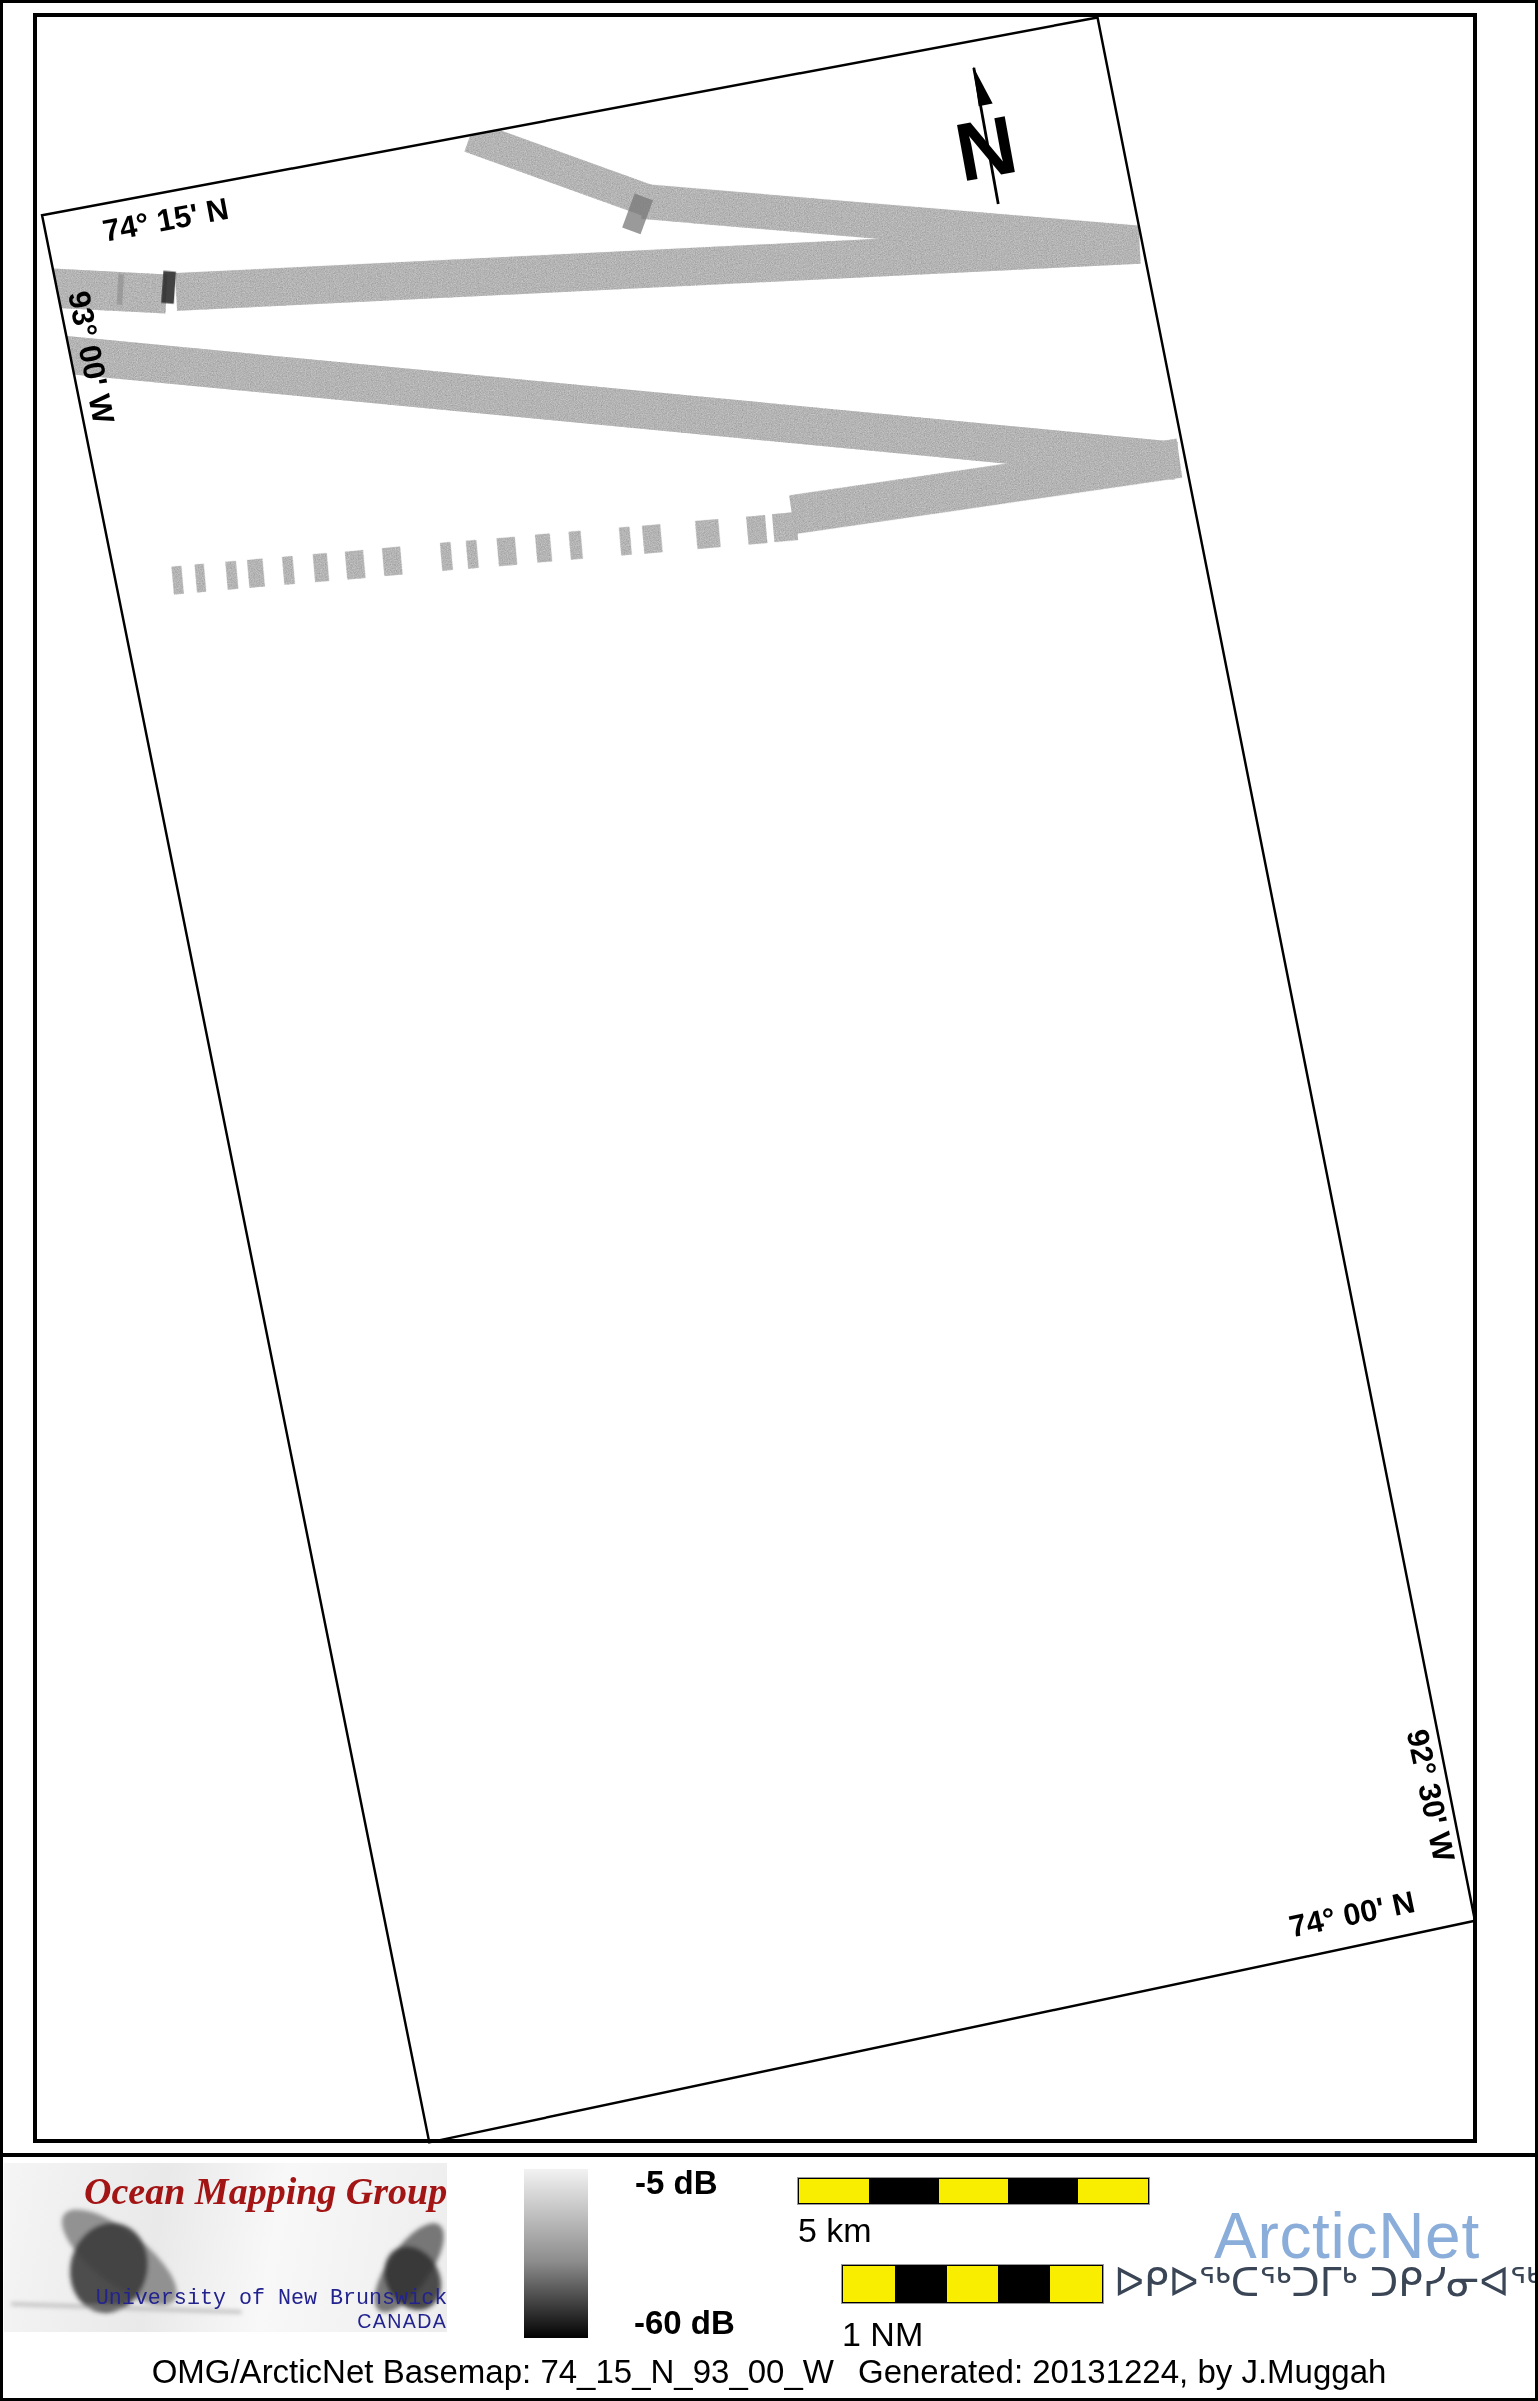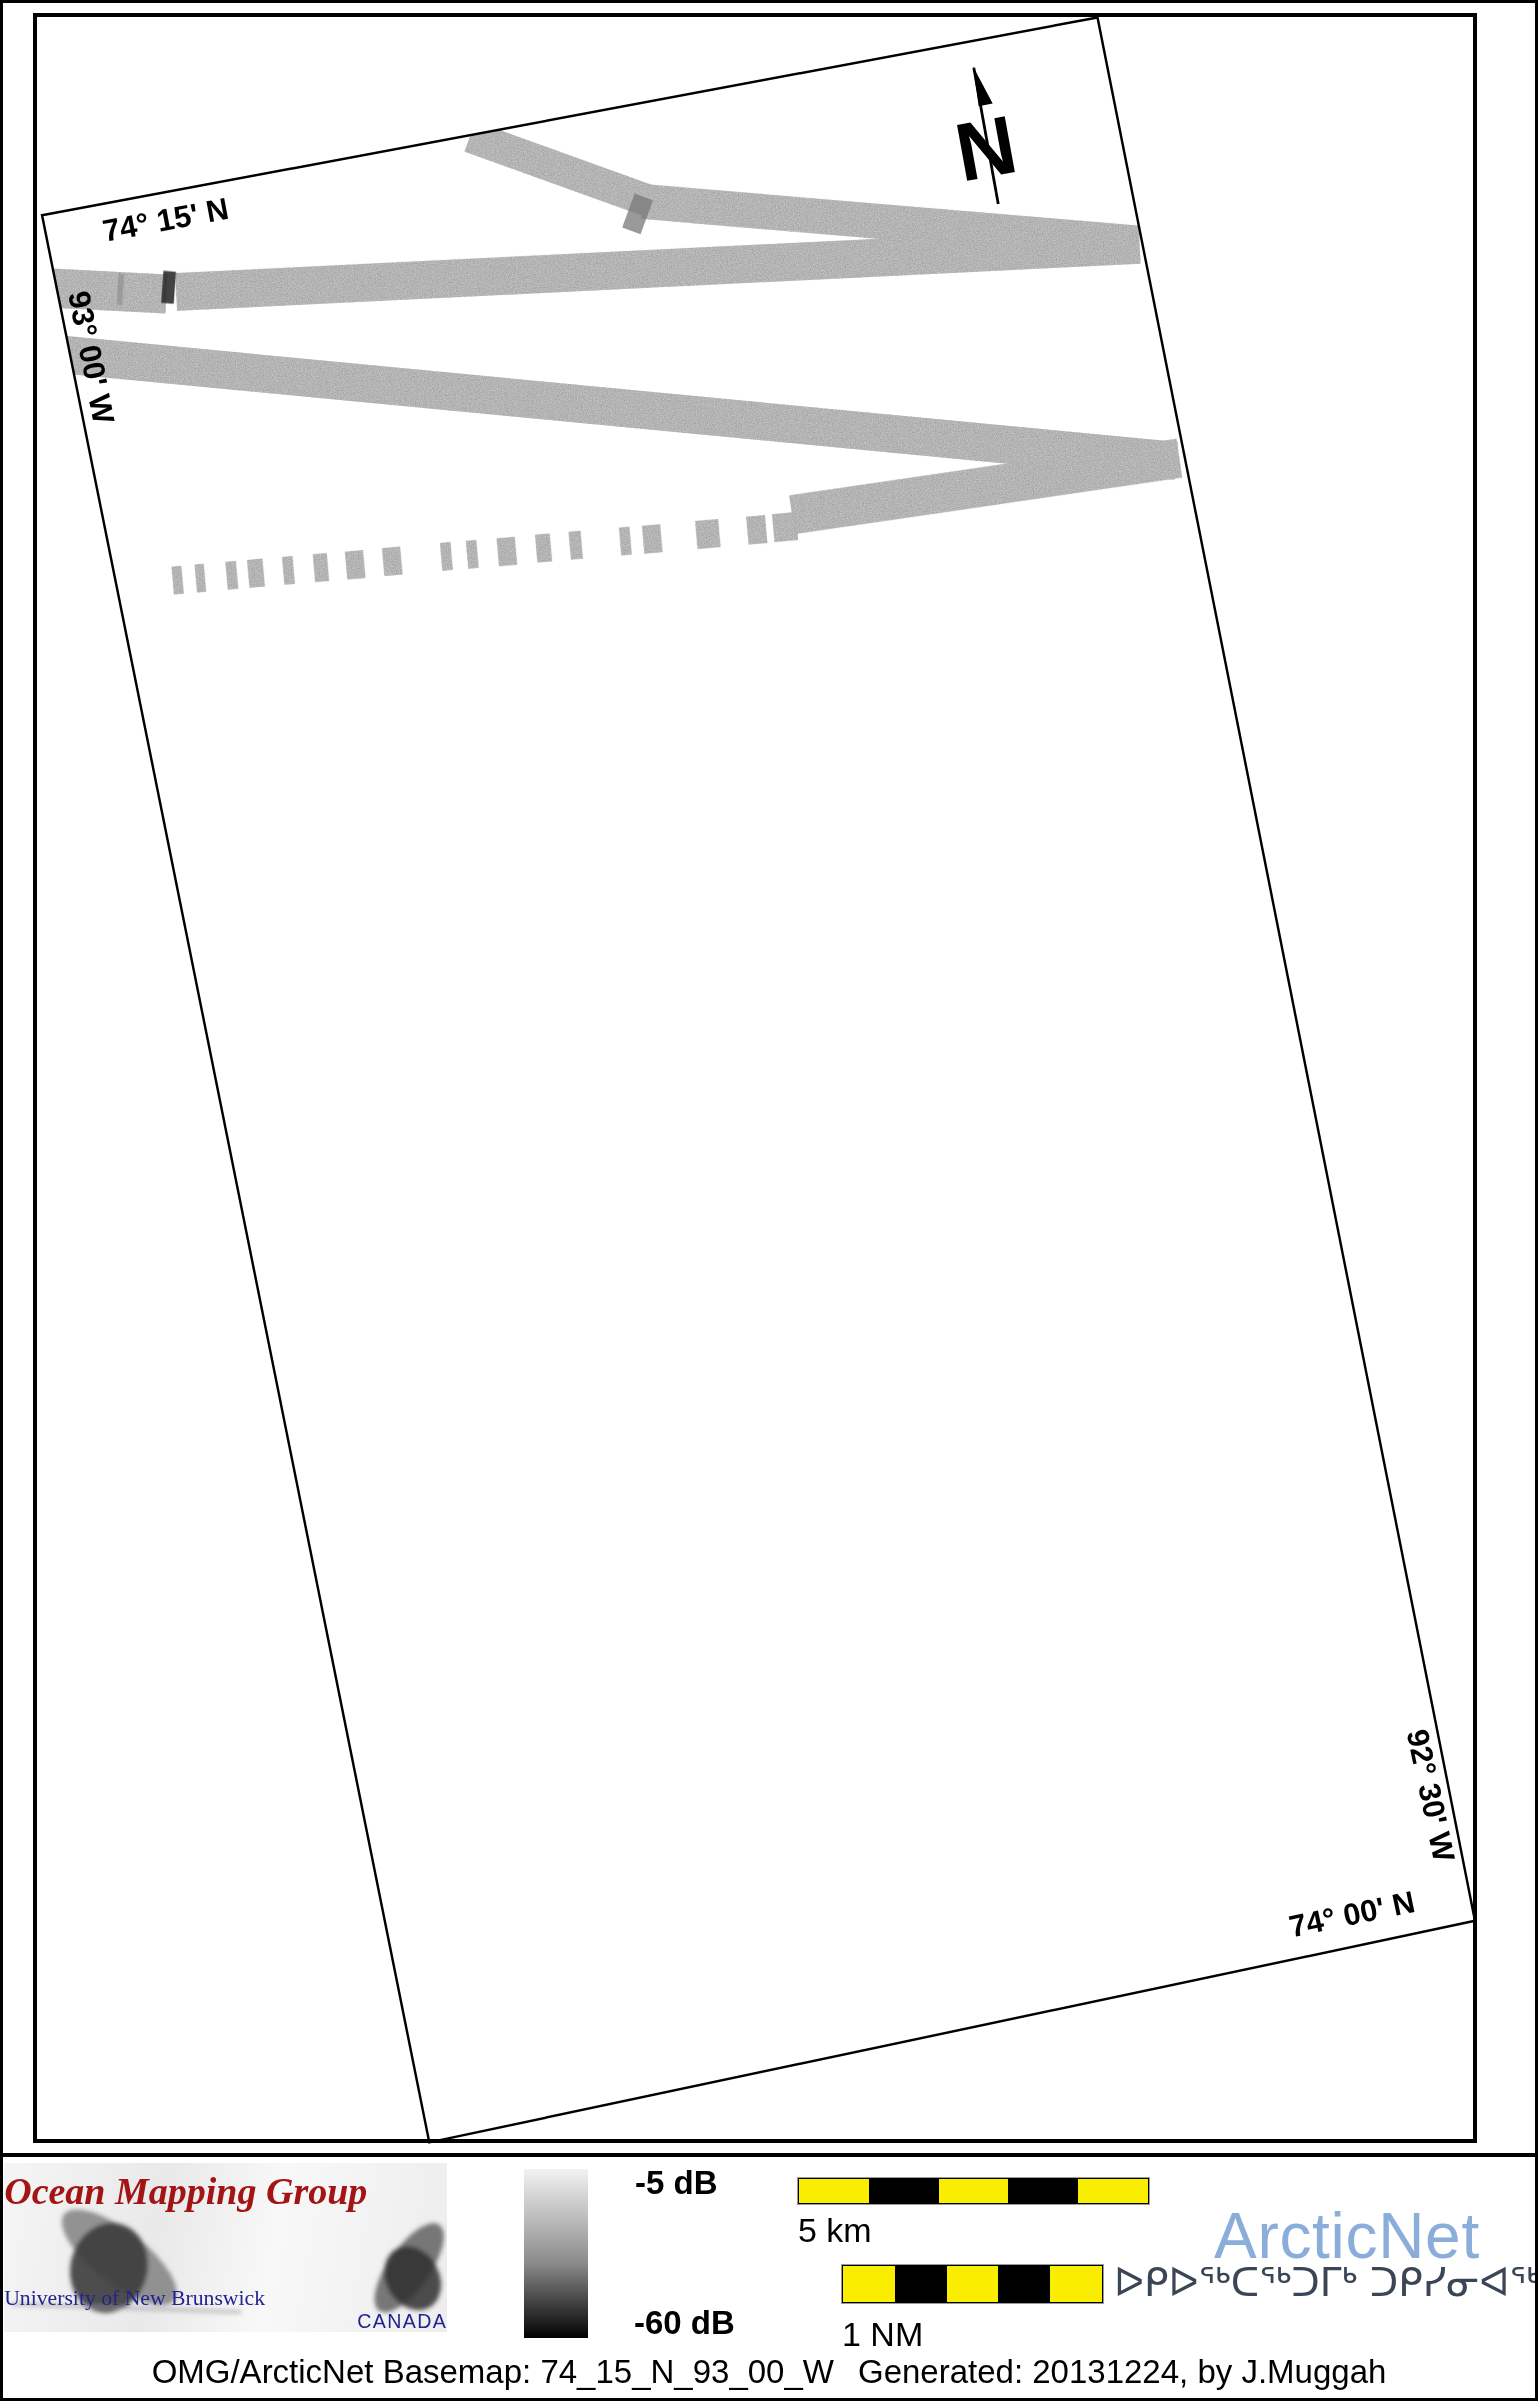--- a/index.html
+++ b/index.html
@@ -11,24 +11,24 @@
   .neatline{fill:none;stroke:#000;stroke-width:3.5px;}
   .coord-text{font-family:"Liberation Sans",sans-serif;font-weight:700;font-size:44px;fill:#000;}
   .north-n{font-family:"Liberation Sans",sans-serif;font-weight:700;font-size:118px;fill:#000;text-anchor:middle;}
   .north-line{stroke:#000;stroke-width:4px;}
   .north-blade{fill:#000;}
   .divider{position:absolute;left:0;top:2153px;width:1538px;height:4.2px;background:#000;z-index:20;}
 
   
   .omg-logo{position:absolute;left:4.2px;top:2163px;width:443px;height:169px;overflow:hidden;
             background:linear-gradient(100deg,#f5f5f5,#e9e9e9 35%,#f8f8f8 60%,#ededed);z-index:21;}
-  .omg-title{position:absolute;top:5.6px;left:0;width:100%;text-align:left;
+  .omg-title{position:absolute;top:5.6px;left:0;width:100%;text-align:right;
              font-family:"Liberation Serif",serif;font-style:italic;font-weight:700;font-size:38px;color:#a31515;}
-  .omg-univ{position:absolute;top:123px;left:0;width:100%;text-align:left;
-            font-family:Liberation Serif, serif;font-size:21.7px;color:#23238f;}
+  .omg-univ{position:absolute;top:123px;left:0;width:100%;text-align:right;
+            font-family:Liberation Mono, monospace;font-size:21.7px;color:#23238f;}
   .omg-country{position:absolute;top:147px;left:0;width:100%;text-align:right;
                font-family:Liberation Sans, sans-serif;font-size:19.6px;letter-spacing:1.4px;color:#23238f;}
   .colorbar{position:absolute;left:524px;top:2169px;width:64px;height:169px;
             background:linear-gradient(180deg,#f2f2f2,#8c8c8c 55%,#020202);z-index:21;}
   .db-label{position:absolute;font-weight:700;font-size:33px;color:#000;z-index:21;white-space:nowrap;margin-left:40px;}
   .db-top{left:595px;top:2164px;}
   .db-bottom{left:594px;top:2304px;}
   .scalebar{position:absolute;display:flex;border:1.4px solid #000;outline:0.7px solid #999;z-index:21;}
   .scalebar>span{flex:1 1 0;}
   .bar-km{left:798px;top:2178px;width:349px;height:24px;}

